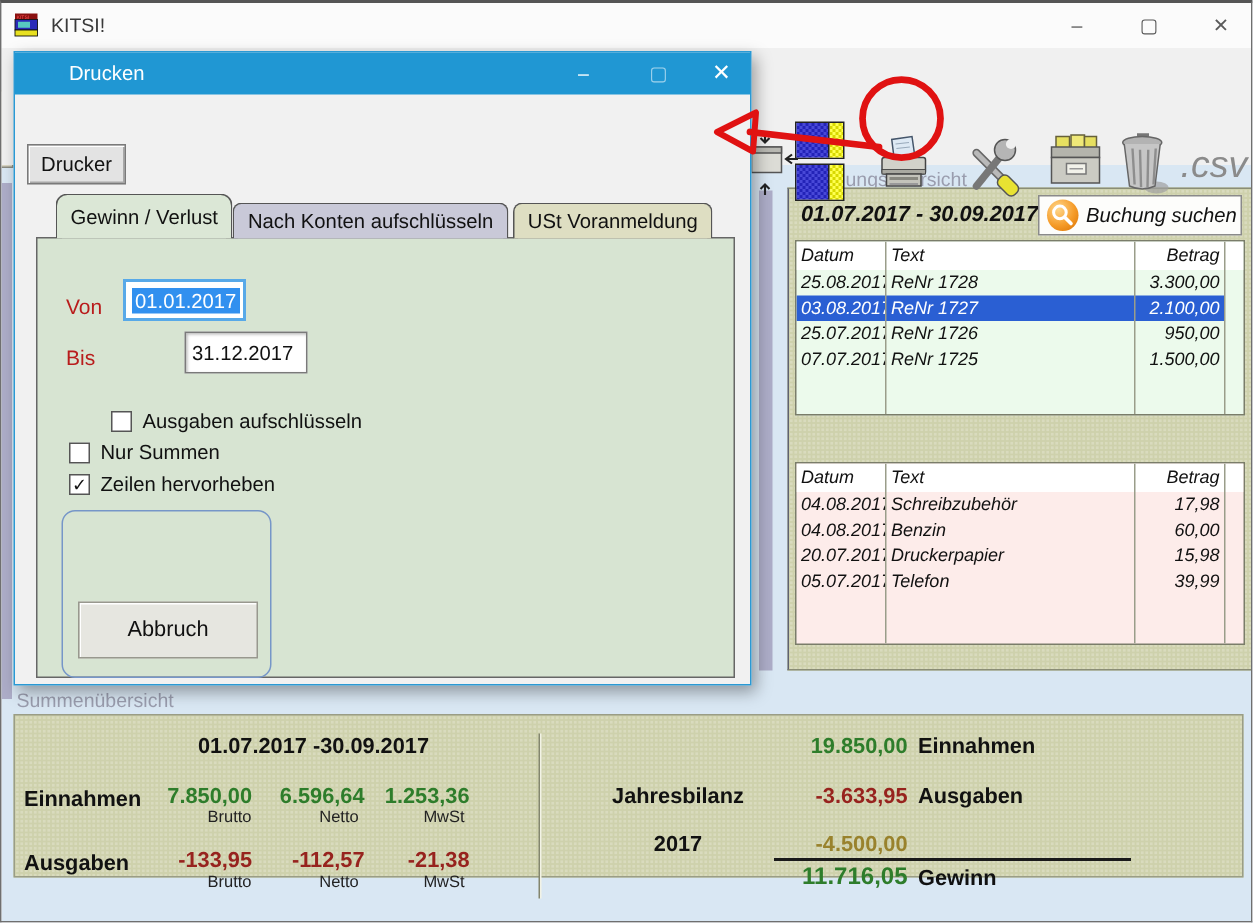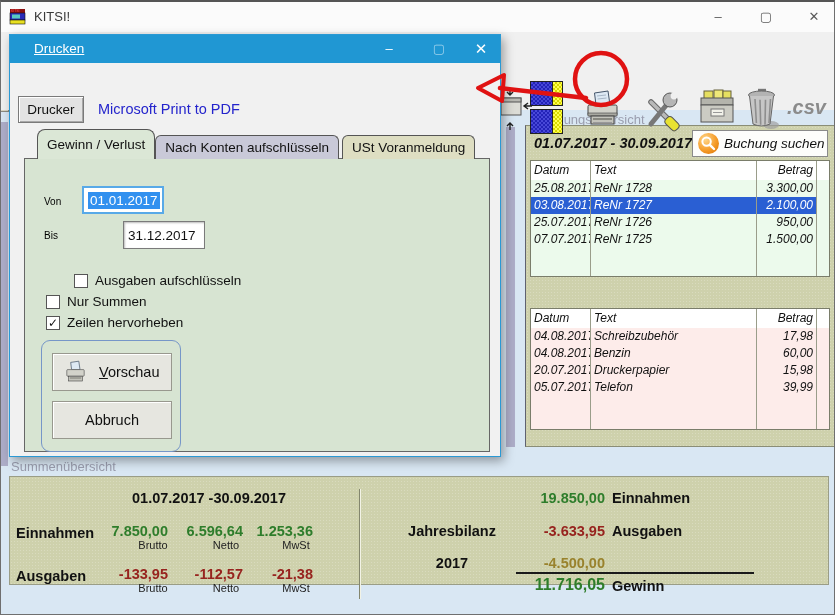--- a/index.html
+++ b/index.html
@@ -8,21 +8,21 @@
           border-top:2px solid #555;overflow:hidden;}
   
   .titlebar{position:absolute;left:0;top:0;width:100%;height:30px;background:#fbfbfb;}
   .app-ico{position:absolute;left:8px;top:6px;width:19px;height:17px;}
   .title-text{position:absolute;left:33px;top:7px;font-size:13px;color:#3a3a3a;}
   .wctl{position:absolute;top:4px;width:40px;height:22px;text-align:center;line-height:22px;
         font-size:13px;color:#5a5a5a;cursor:default;}
   
   .toolbar{position:absolute;left:0;top:30px;width:100%;height:78px;background:#f0f0f0;z-index:2;}
   .tb-ico{position:absolute;cursor:pointer;}
-  .csv-label{position:absolute;left:786px;top:64px;font-size:20px;font-weight:bold;font-style:italic;color:#8b8b8b;}
+  .csv-label{position:absolute;left:786px;top:64px;font-size:25px;font-weight:normal;font-style:italic;color:#8b8b8b;}
   .blocks{position:absolute;left:529px;top:49px;width:33px;height:54px;}
   .blk{position:absolute;left:0;width:33px;height:25px;border:1px solid #222;display:flex;}
   .blk .b{width:21px;height:100%;background:repeating-conic-gradient(#2323b8 0 25%,#4848d8 0 50%) 0 0/4px 4px;}
   .blk .y{width:10px;height:100%;background:repeating-conic-gradient(#d8d800 0 25%,#ffff50 0 50%) 0 0/4px 4px;border-left:1px solid #222;}
   
   .client{position:absolute;left:0;top:108px;width:100%;height:507px;background:#d9e7f3;}
   .section-label{position:absolute;font-size:13px;color:#9a9dae;}
   .lav{position:absolute;background:#adadc8;}
   .beige-frag{position:absolute;left:0;top:58px;width:8px;height:52px;background:#d9d5c3;border:1px solid #8a8a80;border-left:none;}
   
@@ -57,34 +57,34 @@
   .money{font-size:14.5px;font-weight:bold;text-align:right;}
   .sub{font-size:11px;color:#222;text-align:center;}
   .green{color:#2e7d2b;} .red{color:#97231e;} .olive{color:#99822c;}
   .divider{position:absolute;left:349px;top:12px;width:2px;height:110px;
            background:linear-gradient(to right,#83866e 50%,#f2f3e6 50%);}
   .uline{position:absolute;left:506px;top:95px;width:238px;height:2px;background:#1a1a1a;}
   
   .dialog{position:absolute;left:8px;top:32px;width:492px;height:423px;background:#f1f1f1;
           border:1px solid #2a99d4;box-shadow:3px 4px 10px rgba(0,0,0,.35);z-index:20;}
   .dlg-title{position:absolute;left:0;top:0;width:100%;height:28px;background:#2097d3;}
-  .dlg-title .t{position:absolute;left:24px;top:6px;color:#fff;font-size:13.5px;text-decoration:underline;}
+  .dlg-title .t{position:absolute;left:36px;top:6px;color:#fff;font-size:13.5px;}
   .dctl{position:absolute;top:0;width:42px;height:28px;color:#fff;text-align:center;line-height:28px;font-size:13px;cursor:pointer;}
   .drucker-btn{position:absolute;left:8px;top:61px;width:66px;height:27px;background:#e3e3e3;
                border:1px solid #7a7a7a;box-shadow:inset 1px 1px 0 #fff,inset -1px -1px 0 #a8a8a8;
                font-size:13.5px;color:#111;text-align:center;line-height:25px;cursor:pointer;}
   .printer-name{position:absolute;left:88px;top:66px;font-size:14.5px;color:#2424cc;}
   .tabs{position:absolute;left:27px;top:94px;display:flex;align-items:flex-end;z-index:3;}
   .tab{border:1px solid #555;border-bottom:none;border-radius:6px 6px 0 0;height:24px;line-height:23px;
        padding:0 9px;font-size:13.5px;color:#111;cursor:pointer;}
   .tab.active{background:#dbe7d6;height:30px;line-height:29px;border-radius:8px 8px 0 0;position:relative;z-index:4;}
   .tab.t2{background:#c9c9d8;}
   .tab.t3{background:#dedec2;margin-left:3px;}
   .tab-panel{position:absolute;left:14px;top:123px;width:466px;height:294px;background:#d7e4d2;border:1px solid #666;z-index:2;}
-  .fld-label{position:absolute;font-size:10px;color:#000000;}
+  .fld-label{position:absolute;font-size:14px;color:#b91c1c;}
   .inp{position:absolute;left:57px;width:82px;height:28px;background:#fff;font-size:13.5px;
        display:flex;align-items:center;padding-left:4px;cursor:text;}
   .inp-focus{border:2px solid #58a9e8;}
   .inp-plain{border:1px solid #7a7a7a;box-shadow:inset 1px 1px 2px #bbb;color:#111;}
   .seltext{background:#3190ef;color:#fff;padding:1px 2px;}
   .chk-row{position:absolute;left:21px;display:flex;align-items:center;cursor:pointer;}
   .chk{width:14px;height:14px;background:#fff;border:1px solid #555;font-size:12px;line-height:13px;
        text-align:center;color:#111;flex:none;}
   .chk-row .lbl{font-size:13.5px;color:#111;margin-left:7px;}
   .grp{position:absolute;left:16px;top:181px;width:140px;height:112px;border:1px solid #7696c8;border-radius:9px;}
@@ -313,21 +313,20 @@
 
   <div class="dialog">
     <div class="dlg-title">
       <span class="t">Drucken</span>
       <div class="dctl" style="left:358px;">–</div>
       <div class="dctl" style="left:408px;opacity:.55;">▢</div>
       <div class="dctl" style="left:450px;font-size:15px;">✕</div>
     </div>
 
     <div class="drucker-btn">Drucker</div>
-    <div class="printer-name">Microsoft Print to PDF</div>
 
     <div class="tabs">
       <div class="tab active">Gewinn / Verlust</div>
       <div class="tab t2">Nach Konten aufschlüsseln</div>
       <div class="tab t3">USt Voranmeldung</div>
     </div>
 
     <div class="tab-panel">
       <div class="fld-label" style="left:19px;top:37px;">Von</div>
       <div class="inp inp-focus" style="top:27px;">
@@ -345,29 +344,20 @@
       <div class="chk-row" style="top:135px;">
         <span class="chk"></span>
         <span class="lbl">Nur Summen</span>
       </div>
       <div class="chk-row" style="top:156px;">
         <span class="chk">✓</span>
         <span class="lbl">Zeilen hervorheben</span>
       </div>
 
       <div class="grp">
-        <div class="dbtn" style="top:12px;justify-content:flex-start;padding-left:9px;">
-          <svg width="27" height="24" viewBox="0 0 37 40" style="flex:none;">
-            <path d="M12 16 L10.5 4 L24 2 L26 16 Z" fill="#dde9f4" stroke="#44556a" stroke-width="1.2"></path>
-            <rect x="4" y="16" width="29" height="11" rx="1.5" fill="#d2d2ca" stroke="#444"></rect>
-            <rect x="7" y="27" width="23" height="8" fill="#c3c3bb" stroke="#444"></rect>
-            <rect x="9" y="29" width="19" height="2" fill="#888880"></rect>
-          </svg>
-          <span class="lbl-vorschau" style="margin-left:10px;">Vorschau</span>
-        </div>
         <div class="dbtn" style="top:60px;">
           <span>Abbruch</span>
         </div>
       </div>
     </div>
   </div>
 
   <svg class="annot" width="835" height="615" viewBox="0 0 835 615">
     <ellipse cx="600" cy="77" rx="26" ry="26" fill="none" stroke="#e01212" stroke-width="4.5"></ellipse>
     <path d="M585 96 L499 86" stroke="#e01212" stroke-width="4.5" stroke-linecap="round"></path>

